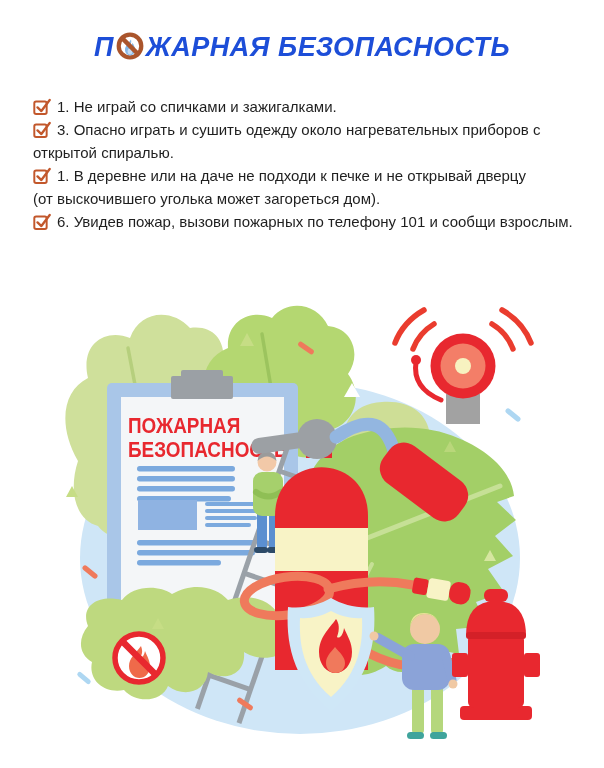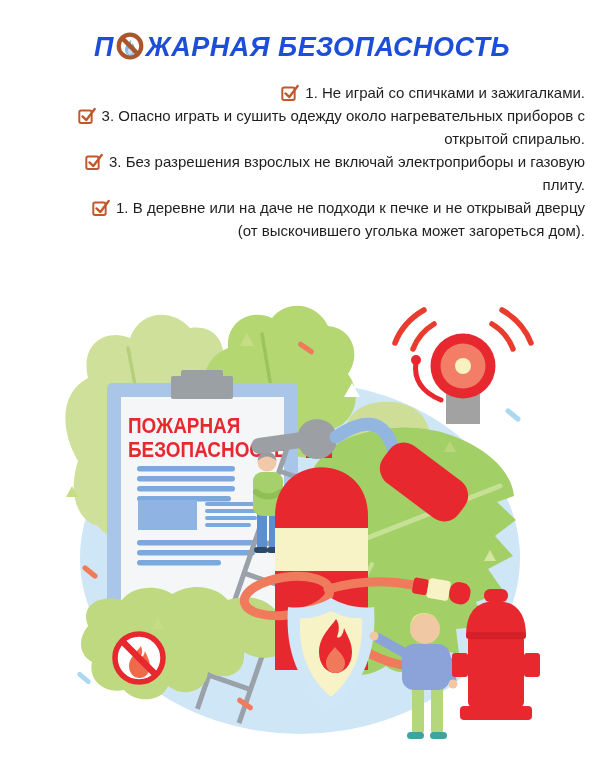--- a/index.html
+++ b/index.html
@@ -1,21 +1,21 @@
 <!DOCTYPE html>
 <html><head>
 <meta charset="utf-8">
 <style>
   html,body{margin:0;padding:0;background:#fff;}
   .page{width:604px;height:768px;position:relative;background:#ffffff;overflow:hidden;
         font-family:"Liberation Sans",sans-serif;}
   .title{position:absolute;top:31px;left:0;width:100%;text-align:center;margin:0;
          font-size:27px;font-weight:bold;letter-spacing:.5px;color:#1d4ed8;white-space:nowrap;font-style:italic;}
   .title-icon{display:inline-block;vertical-align:-5px;margin:0 1px;}
-  .checklist{position:absolute;top:81px;left:33px;width:552px;text-align:right;}
+  .checklist{position:absolute;top:95px;left:33px;width:552px;}
   .check-item{margin:0;font-size:15px;line-height:23px;color:#1f1f1f;white-space:pre-wrap;}
   .cbx{display:inline-block;vertical-align:-3px;margin-right:6px;}
   .illustration{position:absolute;left:0;top:296px;width:604px;height:472px;}
 </style>
 </head>
 <body>
 
 <div class="page">
 
   <h1 class="title"><span>П</span><svg class="title-icon" width="30" height="30" viewBox="0 0 30 30">
@@ -33,27 +33,26 @@
           <path d="M5 10.5 L9.3 14.6 L18.6 2.2" fill="none" stroke="#c2572b" stroke-width="2.6" stroke-linecap="round" stroke-linejoin="round"></path>
         </svg><span>1. Не играй со спичками и зажигалками.</span></p>
     <p class="check-item"><svg class="cbx" width="18" height="17" viewBox="0 0 20 19">
           <rect x="1.4" y="4" width="13.8" height="13.8" rx="2" fill="none" stroke="#c2572b" stroke-width="2.2"></rect>
           <path d="M5 10.5 L9.3 14.6 L18.6 2.2" fill="none" stroke="#c2572b" stroke-width="2.6" stroke-linecap="round" stroke-linejoin="round"></path>
         </svg><span>3. Опасно играть и сушить одежду около нагревательных приборов с
 открытой спиралью.</span></p>
     <p class="check-item"><svg class="cbx" width="18" height="17" viewBox="0 0 20 19">
           <rect x="1.4" y="4" width="13.8" height="13.8" rx="2" fill="none" stroke="#c2572b" stroke-width="2.2"></rect>
           <path d="M5 10.5 L9.3 14.6 L18.6 2.2" fill="none" stroke="#c2572b" stroke-width="2.6" stroke-linecap="round" stroke-linejoin="round"></path>
-        </svg><span>3. Без разрешения взрослых не включай электроприборы и газовую
-плиту.</span></p>
-    <p class="check-item"><svg class="cbx" width="18" height="17" viewBox="0 0 20 19">
-          <rect x="1.4" y="4" width="13.8" height="13.8" rx="2" fill="none" stroke="#c2572b" stroke-width="2.2"></rect>
-          <path d="M5 10.5 L9.3 14.6 L18.6 2.2" fill="none" stroke="#c2572b" stroke-width="2.6" stroke-linecap="round" stroke-linejoin="round"></path>
         </svg><span>1. В деревне или на даче не подходи к печке и не открывай дверцу
 (от выскочившего уголька может загореться дом).</span></p>
+    <p class="check-item"><svg class="cbx" width="18" height="17" viewBox="0 0 20 19">
+          <rect x="1.4" y="4" width="13.8" height="13.8" rx="2" fill="none" stroke="#c2572b" stroke-width="2.2"></rect>
+          <path d="M5 10.5 L9.3 14.6 L18.6 2.2" fill="none" stroke="#c2572b" stroke-width="2.6" stroke-linecap="round" stroke-linejoin="round"></path>
+        </svg><span>6. Увидев пожар, вызови пожарных по телефону 101 и сообщи взрослым.</span></p>
   </div>
 
   <svg class="illustration" viewBox="0 0 604 472">
 
     <ellipse cx="300" cy="262" rx="220" ry="176" fill="#cfe6f7"></ellipse>
 
     <g>
       <path d="M78 165 C58 130 62 95 88 82 C80 48 105 32 130 42 C140 14 172 12 190 32 C218 28 230 52 220 78 C242 98 236 130 214 140 C228 168 212 192 186 188 C188 216 168 232 142 222 C138 244 112 248 98 230 C76 224 68 196 78 165 Z" fill="#cfe09b"></path>
       <path d="M128 52 Q140 120 160 190" stroke="#b6cf7d" stroke-width="3.5" fill="none" stroke-linecap="round"></path>
       <path d="M214 120 C196 92 202 62 228 52 C226 26 250 12 272 22 C288 2 318 8 328 30 C352 32 362 58 348 78 C364 100 354 128 330 134 C332 156 312 168 292 158 C272 172 248 162 246 140 C228 144 212 136 214 120 Z" fill="#b4d771"></path>

